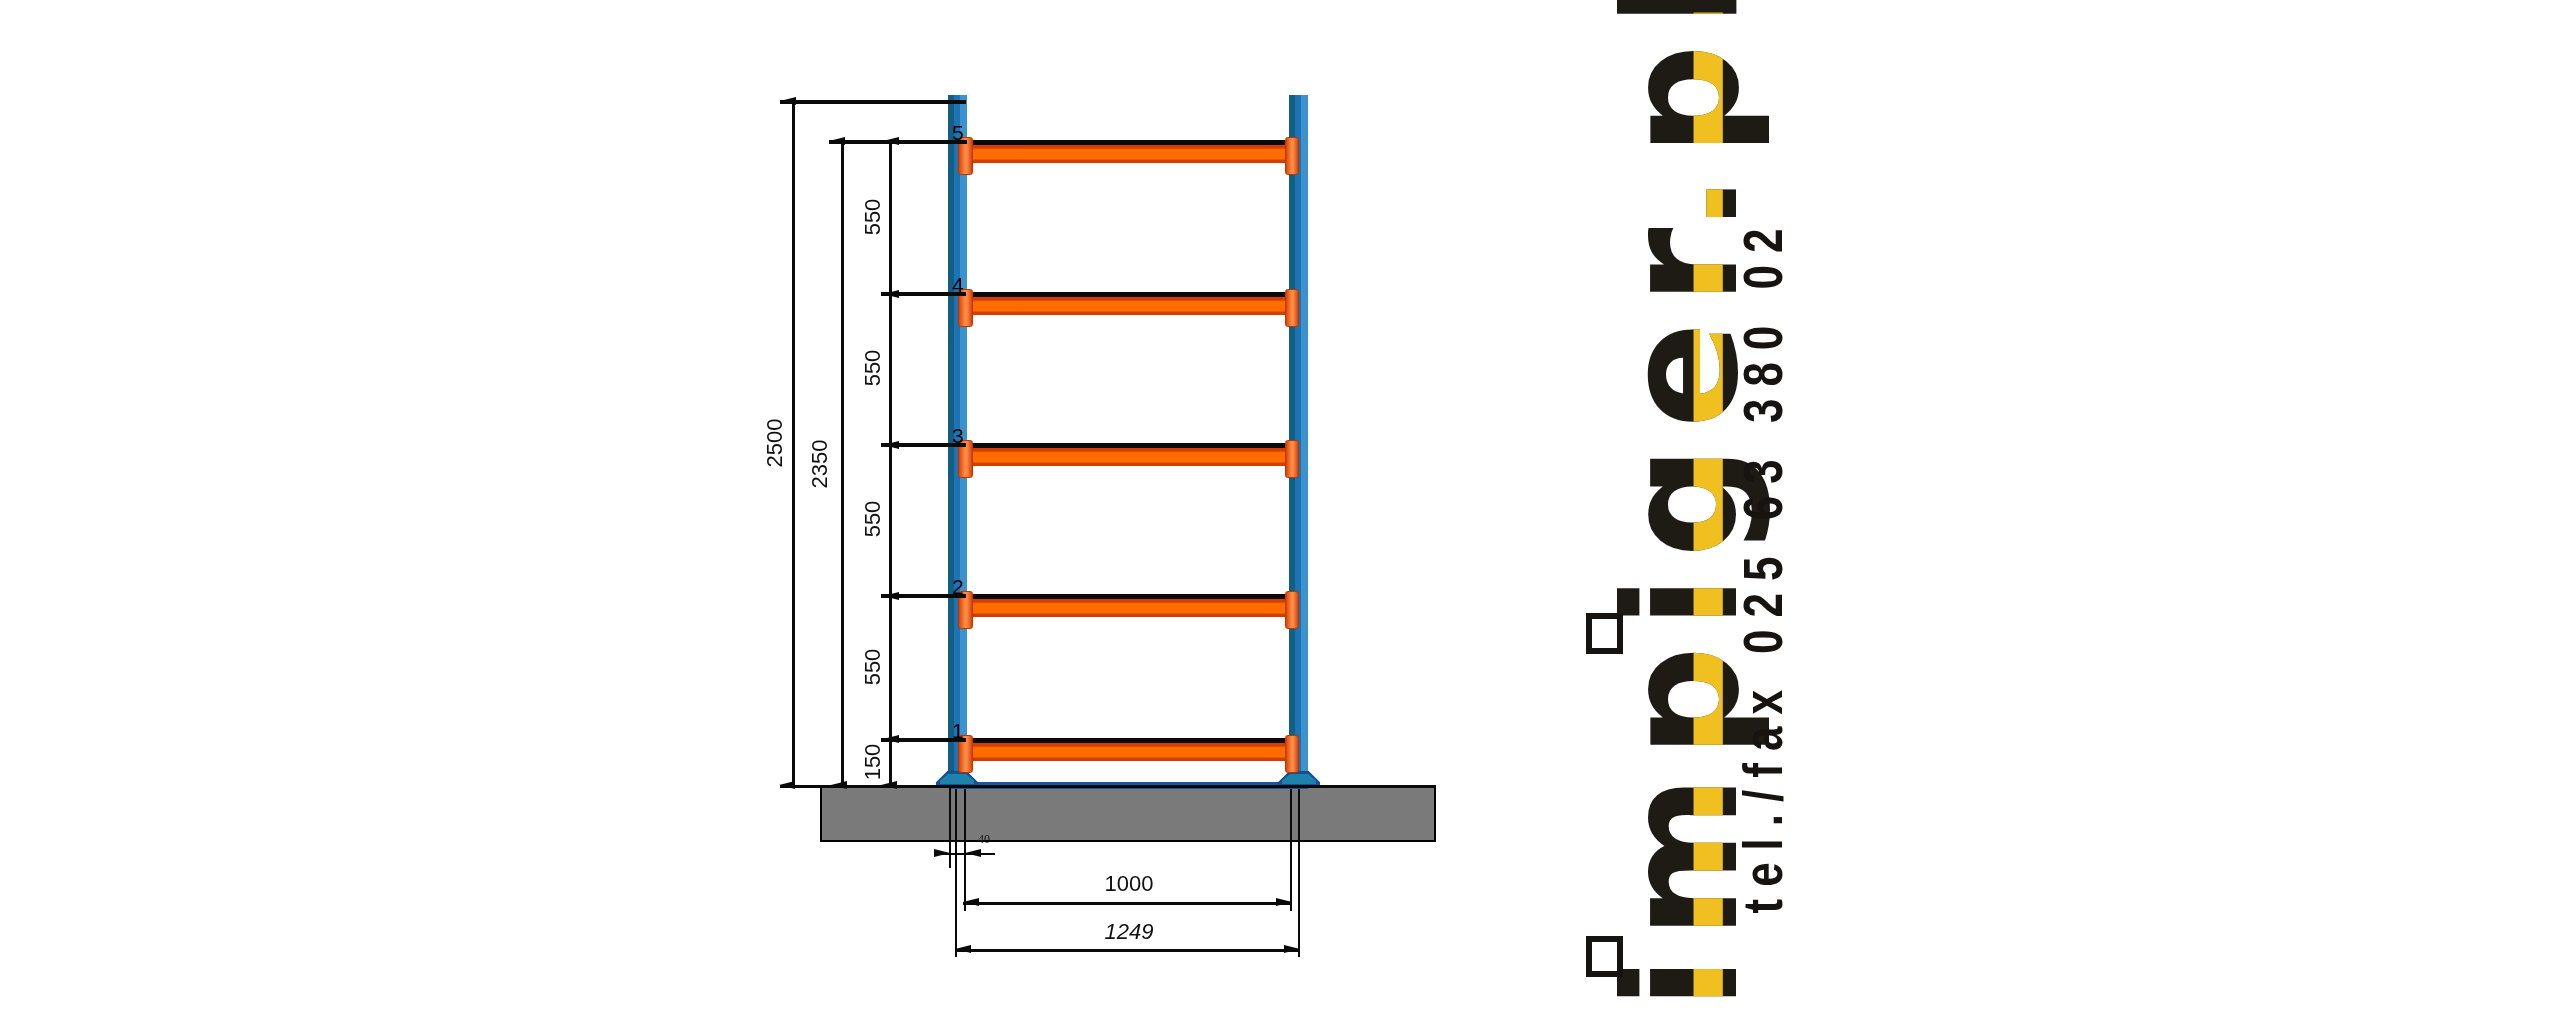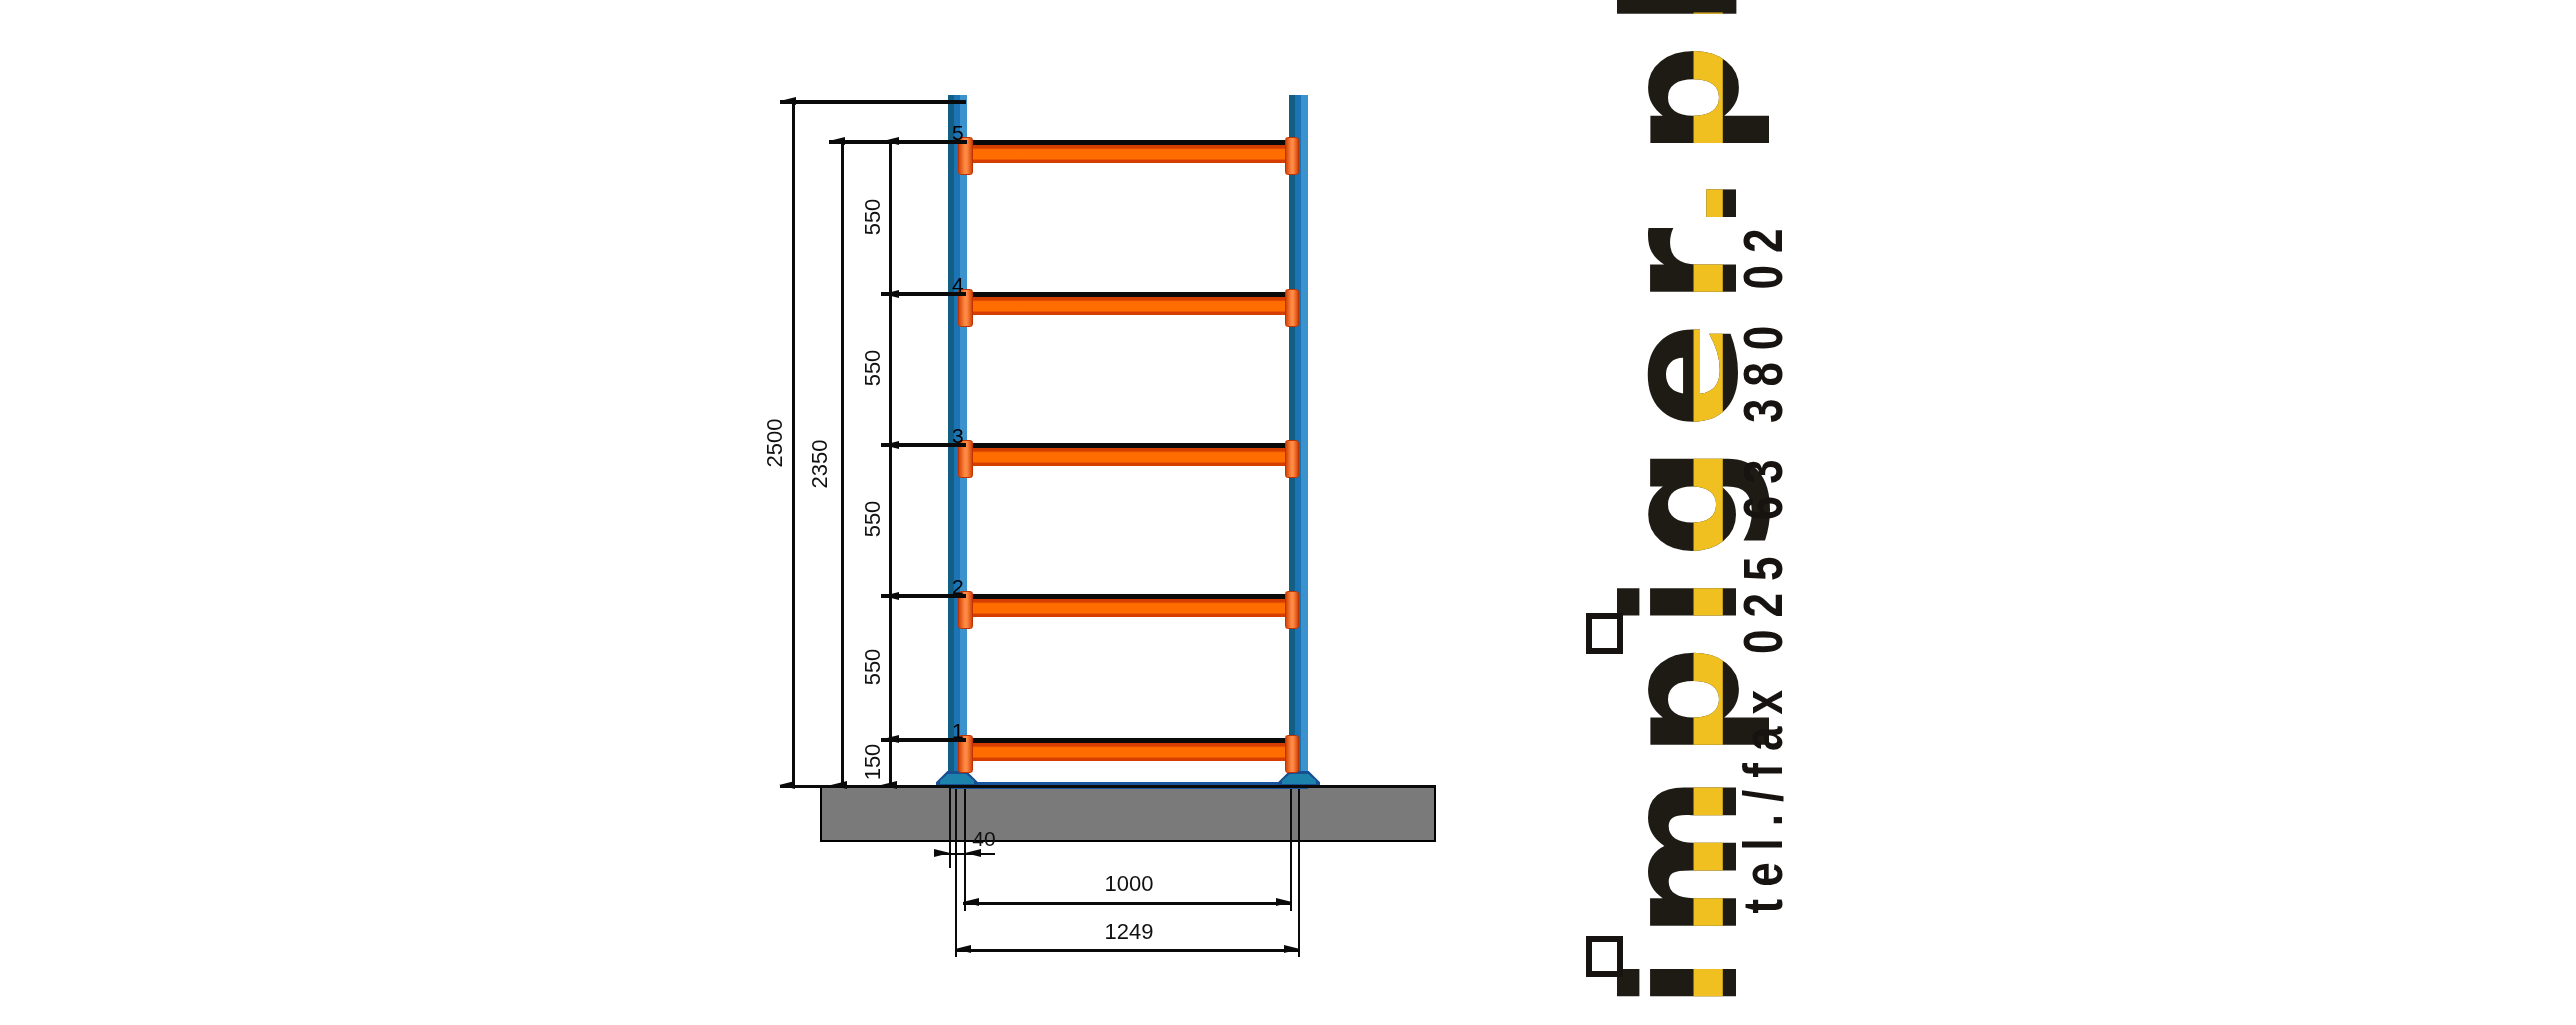--- a/index.html
+++ b/index.html
@@ -4,21 +4,21 @@
 <style>
   html,body{margin:0;padding:0;background:#ffffff;}
   .canvas{position:relative;width:2576px;height:1025px;background:#ffffff;overflow:hidden;
           font-family:"Liberation Sans",sans-serif;}
   .ln{position:absolute;background:#0a0a0a;}
   .ar{position:absolute;width:0;height:0;border-top:4.7px solid transparent;border-bottom:4.7px solid transparent;}
   .ar.l{border-right:16px solid #0a0a0a;}
   .ar.r{border-left:16px solid #0a0a0a;}
   .dt{position:absolute;font-size:22px;color:#111;white-space:nowrap;transform:translate(-50%,-50%);}
   .vt{position:absolute;font-size:22px;color:#111;white-space:nowrap;transform:translate(-50%,-50%) rotate(-90deg);}
-  .small{font-size:21px;}
+  .small{font-size:12px;font-family:Liberation Serif, serif;}
   .post{position:absolute;top:95px;width:19px;height:690px;
         background:linear-gradient(to right,#135E84 0%,#135E84 30%,#1D74B4 30%,#1D74B4 62%,#3B92CC 62%,#3B92CC 100%);}
   .baseline-blue{position:absolute;left:951px;top:782px;width:357px;height:6.6px;background:#1A55A0;}
   .foot{position:absolute;top:771px;width:42px;height:16px;background:#174F92;
         clip-path:polygon(27% 0,73% 0,100% 70%,100% 100%,0 100%,0 70%);}
   .foot::after{content:"";position:absolute;left:3.8px;top:2.8px;right:3.8px;bottom:2.8px;background:#1E83AC;
         clip-path:polygon(24% 0,76% 0,100% 70%,100% 100%,0 100%,0 70%);}
   .beam{position:absolute;left:966px;width:324px;height:23px;}
   .beam .cap{position:absolute;left:0;top:0;width:100%;height:4.7px;background:#0a0a0a;}
   .beam .body{position:absolute;left:0;top:4.7px;width:100%;height:18px;
@@ -131,21 +131,21 @@
 
   <div class="vt" style="left:775px;top:443px;">2500</div>
   <div class="vt" style="left:820px;top:464px;">2350</div>
   <div class="vt" style="left:873px;top:217px;">550</div>
   <div class="vt" style="left:873px;top:368px;">550</div>
   <div class="vt" style="left:873px;top:519px;">550</div>
   <div class="vt" style="left:873px;top:667px;">550</div>
   <div class="vt" style="left:873px;top:762px;">150</div>
   <div class="dt small" style="left:984px;top:839px;">40</div>
   <div class="dt" style="left:1129px;top:884px;">1000</div>
-  <div class="dt" style="left:1129px;top:932px;">1249</div>
+  <div class="dt" style="left:1129px;top:932px;font-style:italic;">1249</div>
 
   <div class="logo-text">
     <span class="lt-black">impiger.pl</span>
     <span class="lt-yellow">impiger.pl</span>
   </div>
   <div class="idot" style="left:1586px;top:613px;"></div>
   <div class="idot" style="left:1586px;top:936px;"></div>
   <div class="phone">tel./fax 025 63 380 02</div>
 
 </div>

